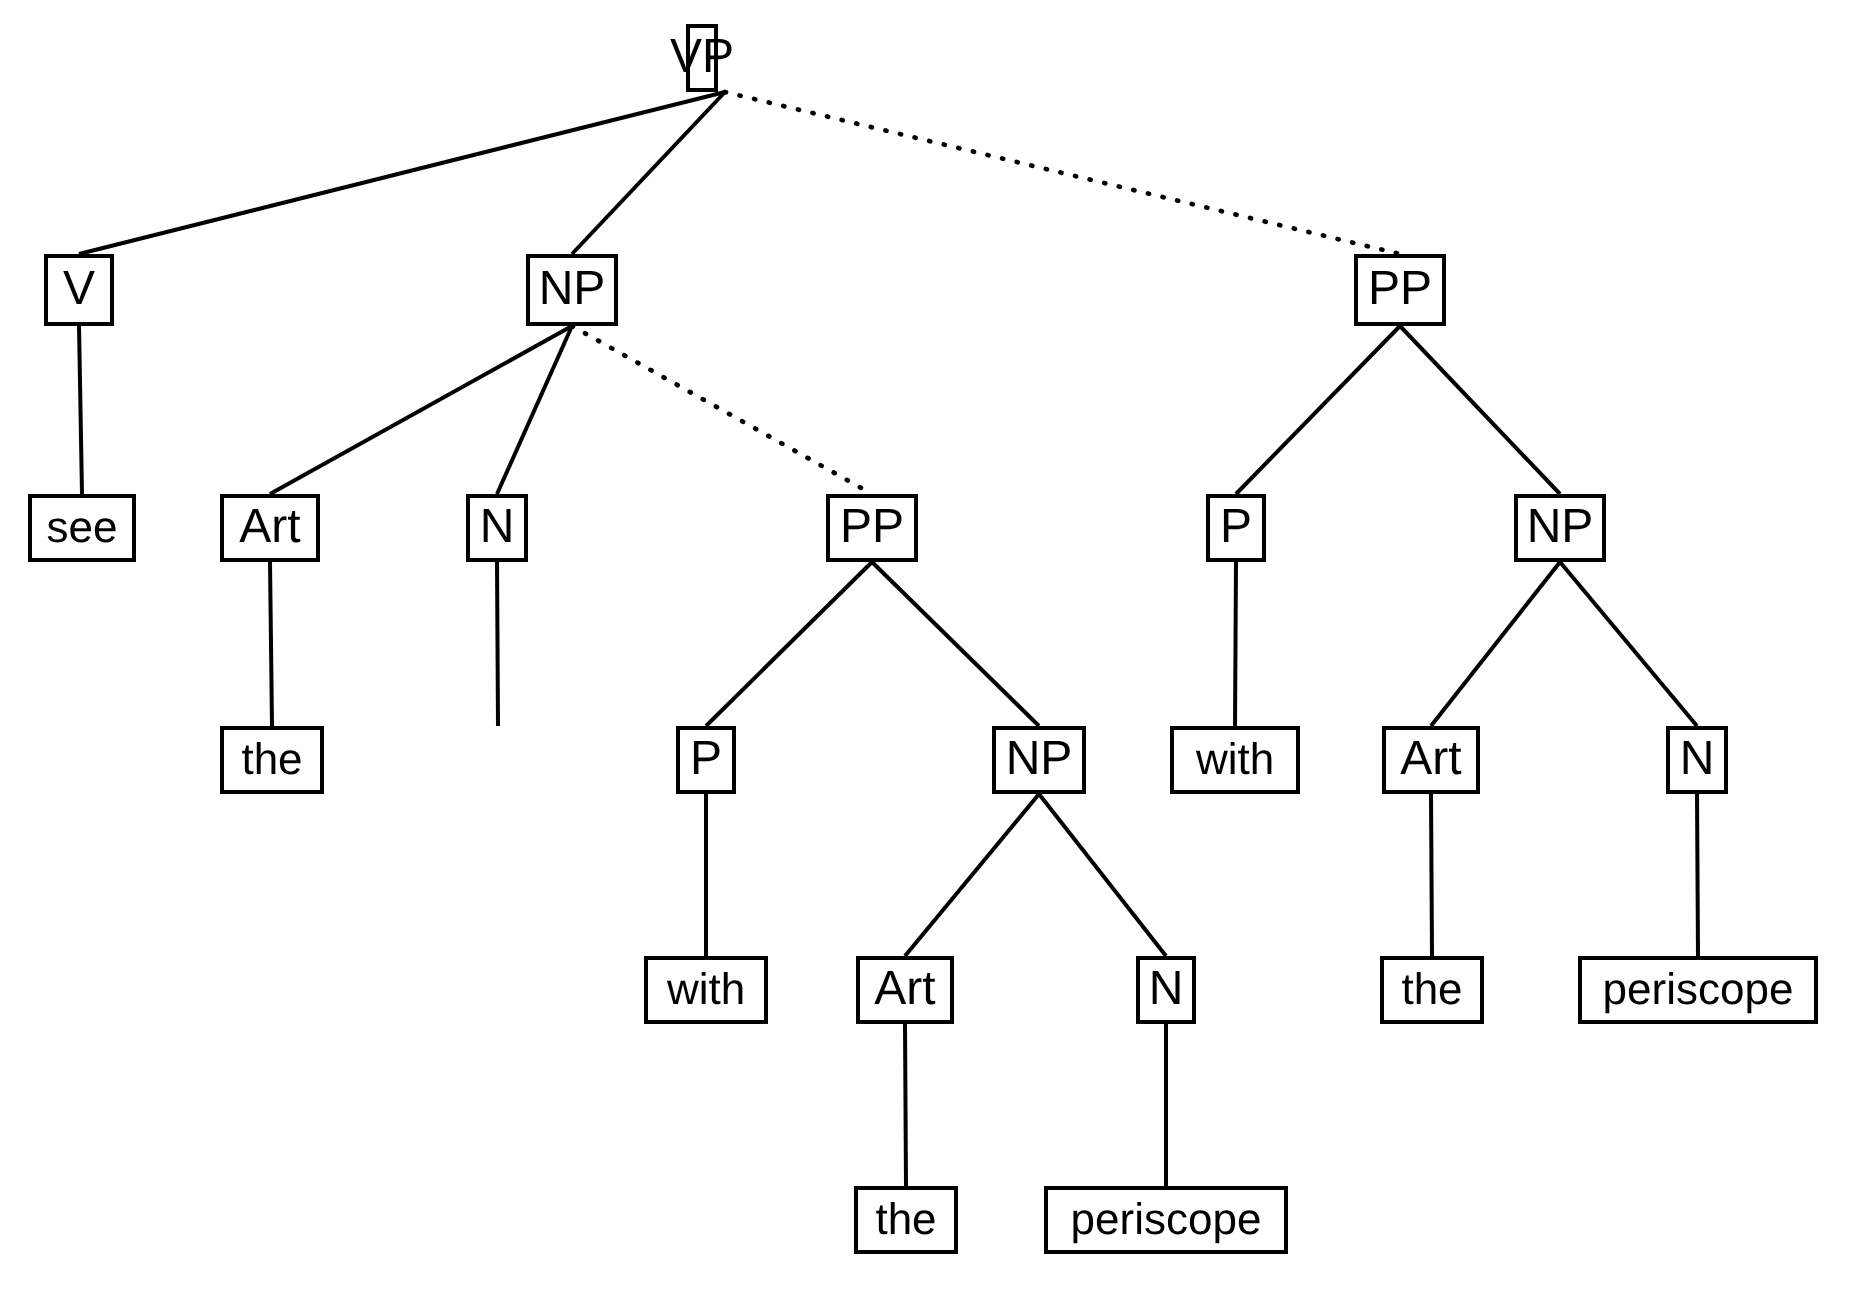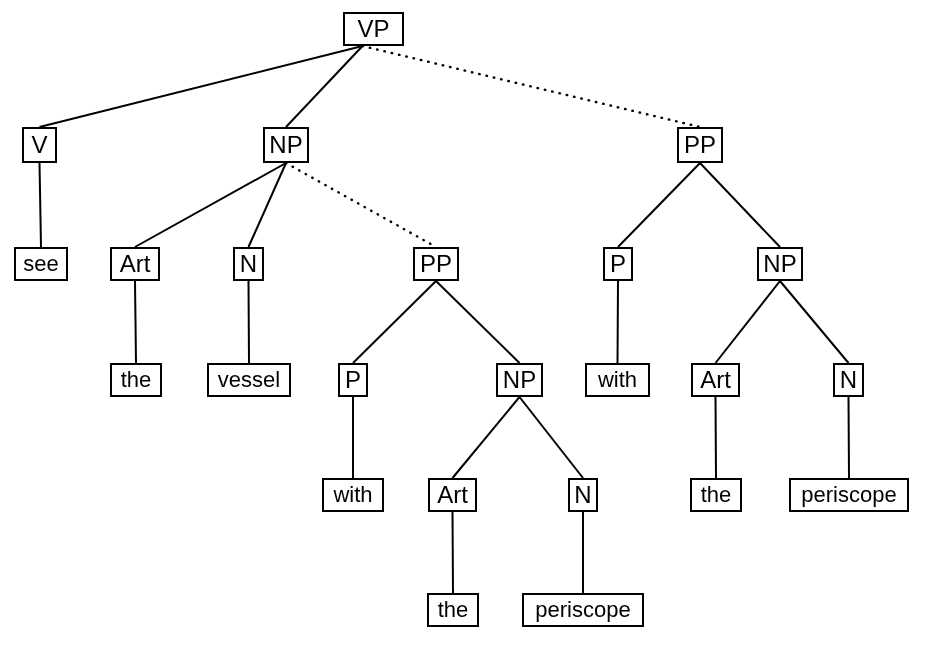--- a/index.html
+++ b/index.html
@@ -64,32 +64,31 @@
       <line x1="452.5" y1="512" x2="453" y2="593" stroke="#000000" stroke-width="2"></line>
       <line x1="583" y1="512" x2="583" y2="593" stroke="#000000" stroke-width="2"></line>
       <line x1="700" y1="163" x2="618" y2="247" stroke="#000000" stroke-width="2"></line>
       <line x1="700" y1="163" x2="780" y2="247" stroke="#000000" stroke-width="2"></line>
       <line x1="618" y1="281" x2="617.5" y2="363" stroke="#000000" stroke-width="2"></line>
       <line x1="780" y1="281" x2="715.5" y2="363" stroke="#000000" stroke-width="2"></line>
       <line x1="780" y1="281" x2="848.5" y2="363" stroke="#000000" stroke-width="2"></line>
       <line x1="715.5" y1="397" x2="716" y2="478" stroke="#000000" stroke-width="2"></line>
       <line x1="848.5" y1="397" x2="849" y2="478" stroke="#000000" stroke-width="2"></line>
     </svg>
-<div class="node cat" style="left: 343px; top: 12px; width: 61px; height: 34px;">VP</div>
+<div class="node cat" style="left: 343px; top: 12px; width: 16px; height: 34px;">VP</div>
     <div class="node cat" style="left: 22px; top: 127px; width: 35px; height: 36px;">V</div>
     <div class="node cat" style="left: 263px; top: 127px; width: 46px; height: 36px;">NP</div>
     <div class="node cat" style="left: 677px; top: 127px; width: 46px; height: 36px;">PP</div>
     <div class="node leaf" style="left: 14px; top: 247px; width: 54px; height: 34px;">see</div>
     <div class="node cat" style="left: 110px; top: 247px; width: 50px; height: 34px;">Art</div>
     <div class="node cat" style="left: 233px; top: 247px; width: 31px; height: 34px;">N</div>
     <div class="node cat" style="left: 413px; top: 247px; width: 46px; height: 34px;">PP</div>
     <div class="node cat" style="left: 603px; top: 247px; width: 30px; height: 34px;">P</div>
     <div class="node cat" style="left: 757px; top: 247px; width: 46px; height: 34px;">NP</div>
     <div class="node leaf" style="left: 110px; top: 363px; width: 52px; height: 34px;">the</div>
-    <div class="node leaf" style="left: 207px; top: 363px; width: 84px; height: 34px;">vessel</div>
     <div class="node cat" style="left: 338px; top: 363px; width: 30px; height: 34px;">P</div>
     <div class="node cat" style="left: 496px; top: 363px; width: 47px; height: 34px;">NP</div>
     <div class="node leaf" style="left: 585px; top: 363px; width: 65px; height: 34px;">with</div>
     <div class="node cat" style="left: 691px; top: 363px; width: 49px; height: 34px;">Art</div>
     <div class="node cat" style="left: 833px; top: 363px; width: 31px; height: 34px;">N</div>
     <div class="node leaf" style="left: 322px; top: 478px; width: 62px; height: 34px;">with</div>
     <div class="node cat" style="left: 428px; top: 478px; width: 49px; height: 34px;">Art</div>
     <div class="node cat" style="left: 568px; top: 478px; width: 30px; height: 34px;">N</div>
     <div class="node leaf" style="left: 690px; top: 478px; width: 52px; height: 34px;">the</div>
     <div class="node leaf" style="left: 789px; top: 478px; width: 120px; height: 34px;">periscope</div>

